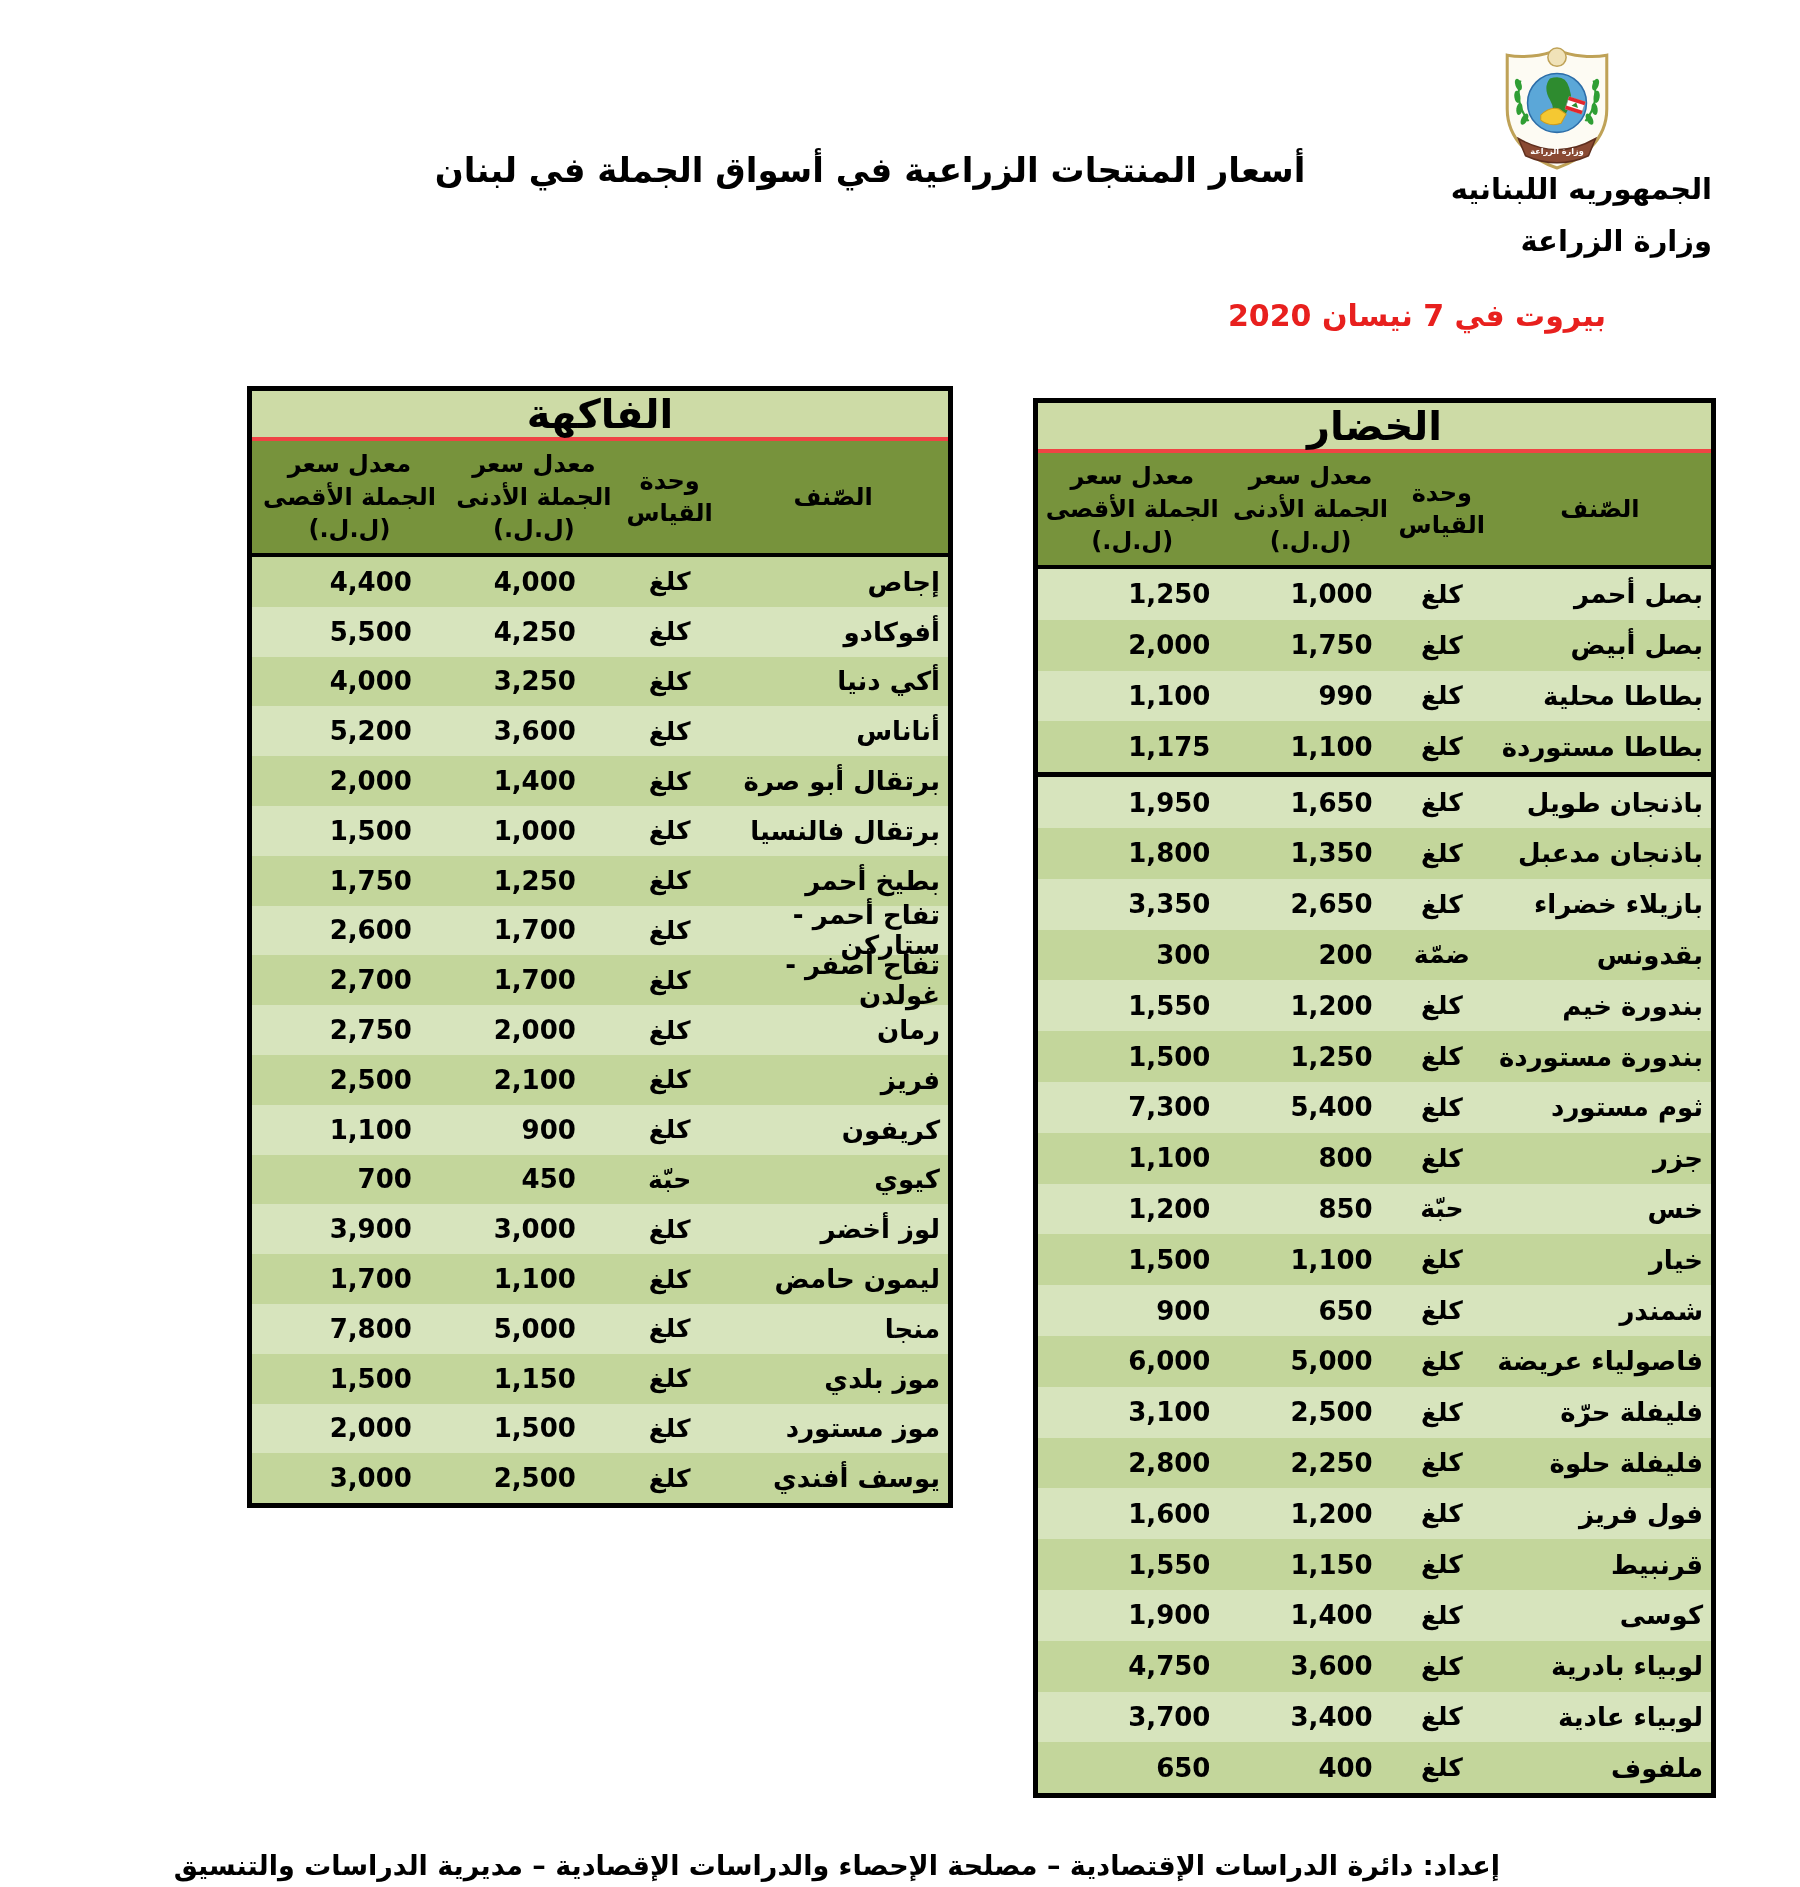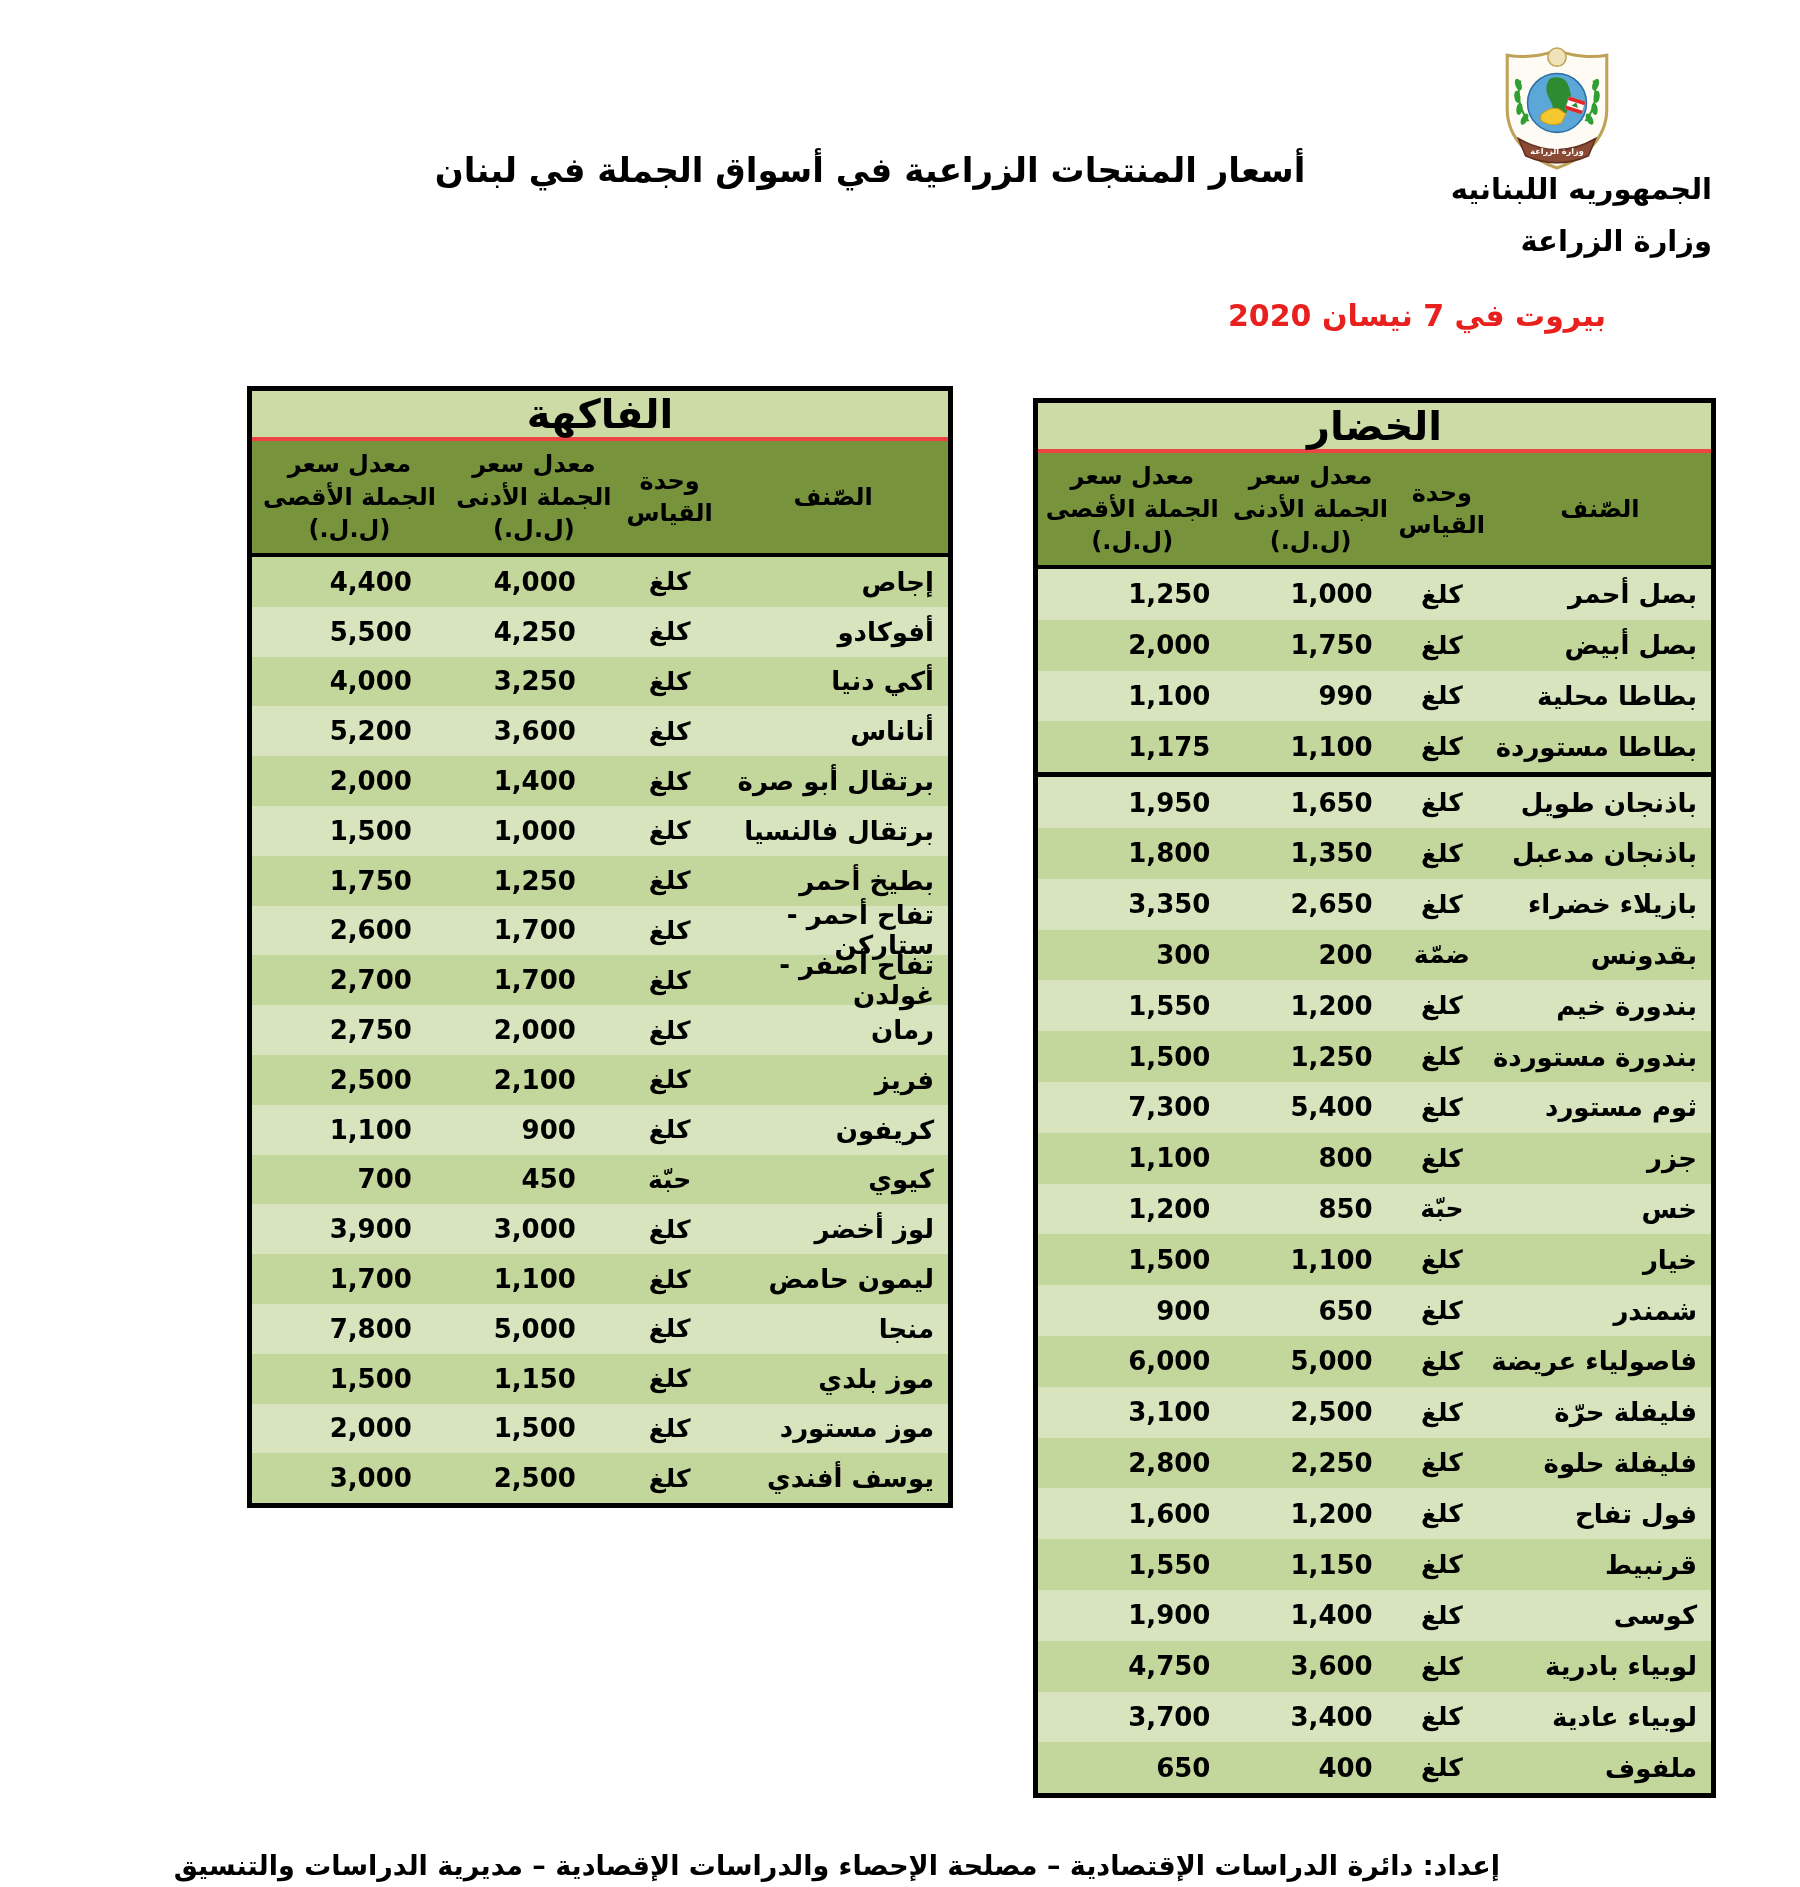--- a/index.html
+++ b/index.html
@@ -30,21 +30,21 @@
   .veg .row{height:50.8px;}
   .row.light{background:var(--row-light);}
   .row.dark{background:var(--row-dark);}
   .row.divider{border-bottom:5px solid #000;}
   .c{box-sizing:border-box;}
   .c.item{width:33%;}
   .c.unit{width:14%;}
   .c.min{width:25%;}
   .c.max{width:28%;}
   .row .c{display:flex;align-items:center;font-size:26px;}
-  .row .item{justify-content:flex-start;padding-right:14px;}
+  .row .item{justify-content:flex-start;padding-right:8px;}
   .row .unit{justify-content:center;font-size:25px;}
   .row .num{justify-content:flex-start;}
   .fruits .row .min{padding-right:45px;}
   .fruits .row .max{padding-right:35px;}
   .veg .row .min{padding-right:22px;}
   .veg .row .max{padding-right:16px;}
 </style>
 </head>
 <body>
 
@@ -325,21 +325,21 @@
           <div class="c min num">2,500</div>
           <div class="c max num">3,100</div>
         </div>
         <div class="row dark">
           <div class="c item">فليفلة حلوة</div>
           <div class="c unit">كلغ</div>
           <div class="c min num">2,250</div>
           <div class="c max num">2,800</div>
         </div>
         <div class="row light">
-          <div class="c item">فول تفاح</div>
+          <div class="c item">فول فريز</div>
           <div class="c unit">كلغ</div>
           <div class="c min num">1,200</div>
           <div class="c max num">1,600</div>
         </div>
         <div class="row dark">
           <div class="c item">قرنبيط</div>
           <div class="c unit">كلغ</div>
           <div class="c min num">1,150</div>
           <div class="c max num">1,550</div>
         </div>

